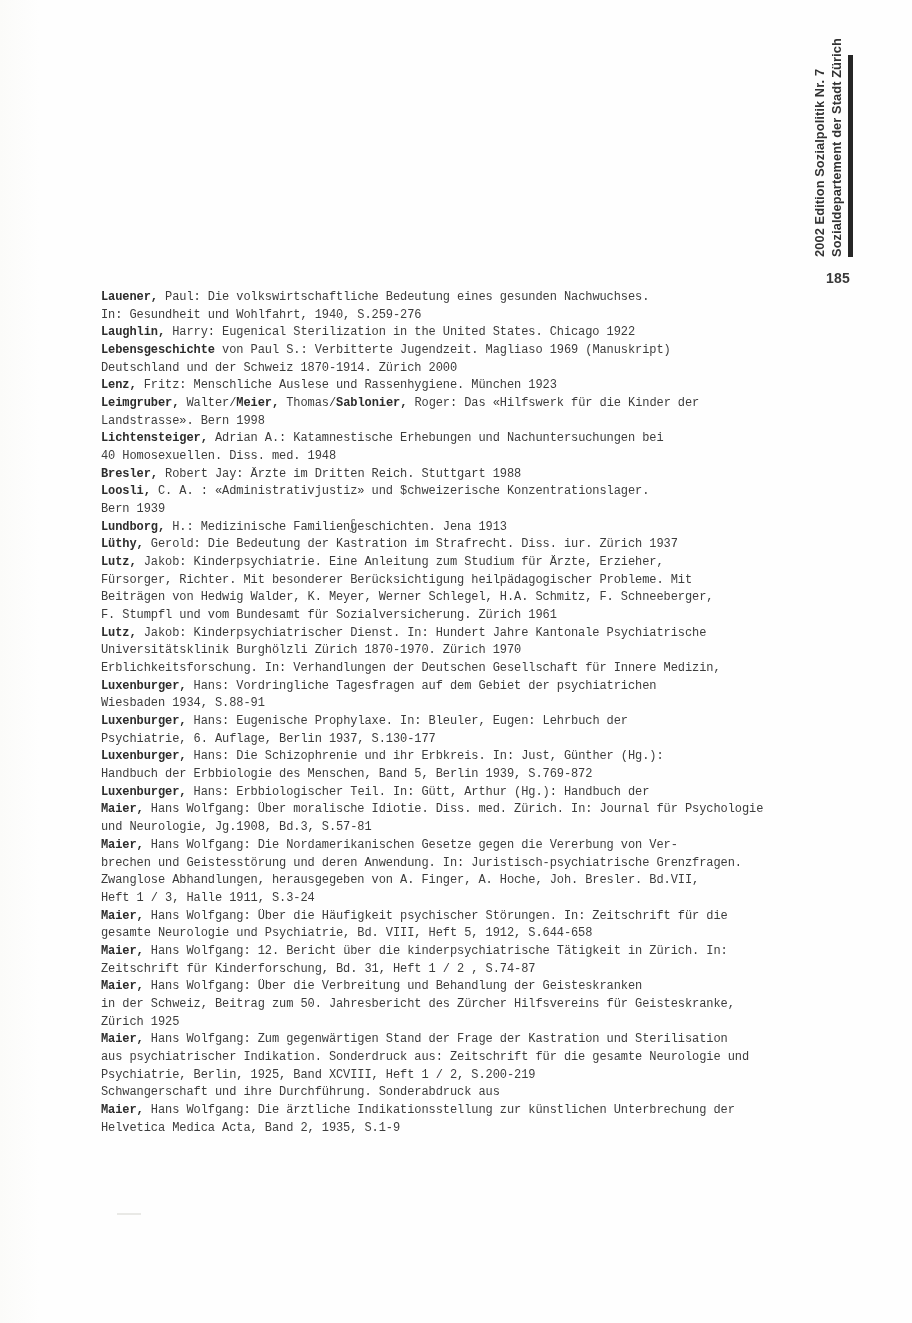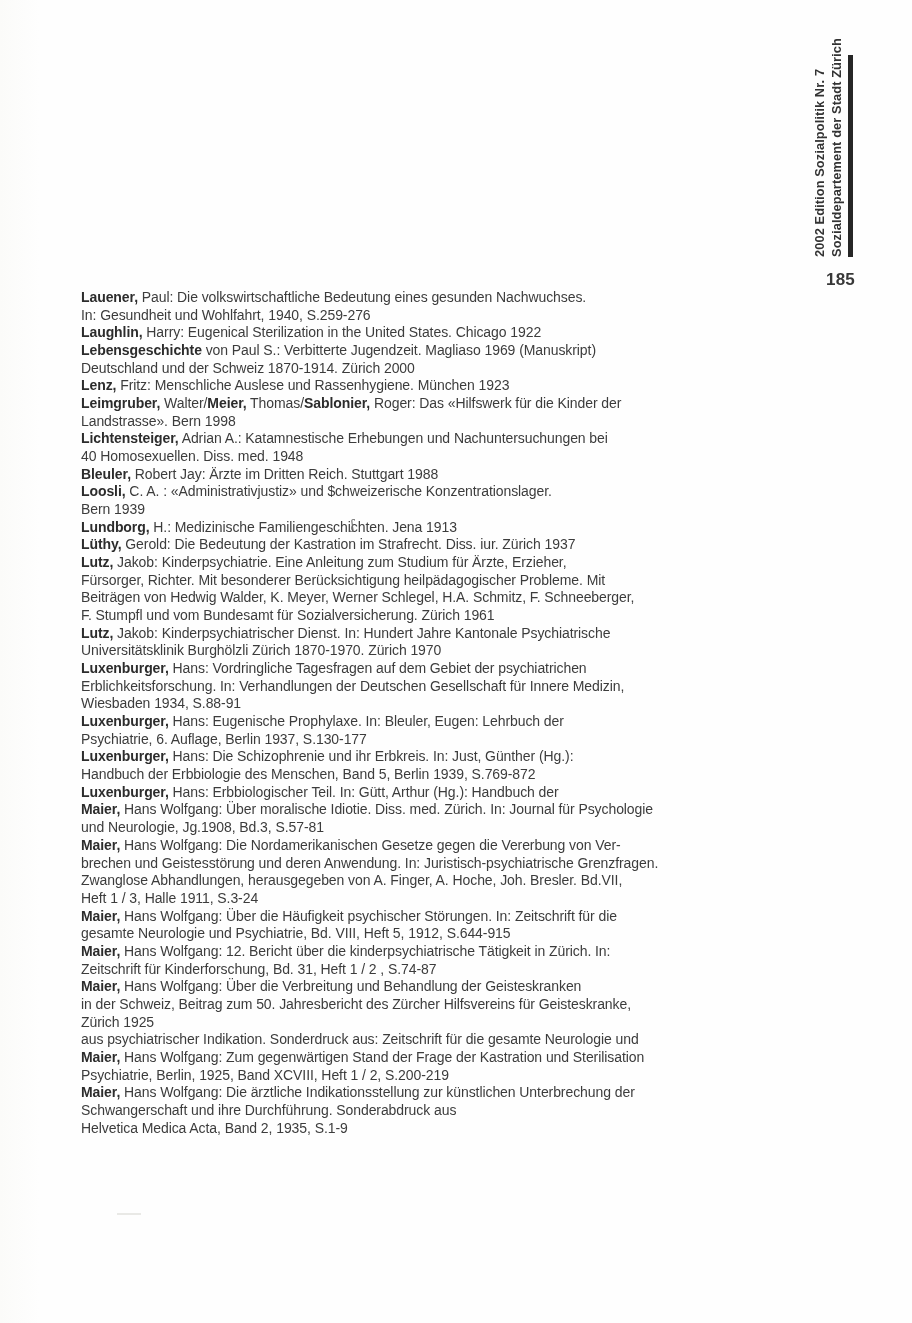--- a/index.html
+++ b/index.html
@@ -12,26 +12,27 @@
     height: 1323px;
     position: relative;
     overflow: hidden;
     font-family: "Liberation Sans", sans-serif;
     background: linear-gradient(90deg, #fbfbf9 0px, #fefefe 40px, #fefefe 100%);
   }
 
   
   .bibliography {
     position: absolute;
-    left: 81px;
+    left: 101px;
     top: 289px;
     width: 660px;
     color: #3c3c3c;
-    font-size: 14px;
+    font-size: 12px;
     letter-spacing: -0.08px;
+    font-family: Liberation Mono, monospace;
   }
   .bib-line {
     height: 17.68px;
     line-height: 17.68px;
     white-space: nowrap;
   }
   .seg { font-weight: 400; }
   .seg.bold { font-weight: 700; color: #2c2c2c; }
 
   
@@ -60,21 +61,21 @@
     height: 202px;
     background: #262626;
   }
 
   
   .page-number {
     position: absolute;
     left: 826px;
     top: 270px;
     font-weight: 700;
-    font-size: 17px;
+    font-size: 14px;
     color: #383838;
     letter-spacing: 0.2px;
   }
 
   
   .stray-mark {
     position: absolute;
     left: 351px;
     top: 518px;
     font-size: 12px;
@@ -107,56 +108,56 @@
       <div class="bib-line"><span class="seg bold">Lauener,</span><span class="seg"> Paul: Die volkswirtschaftliche Bedeutung eines gesunden Nachwuchses.</span></div>
       <div class="bib-line"><span class="seg">In: Gesundheit und Wohlfahrt, 1940, S.259-276</span></div>
       <div class="bib-line"><span class="seg bold">Laughlin,</span><span class="seg"> Harry: Eugenical Sterilization in the United States. Chicago 1922</span></div>
       <div class="bib-line"><span class="seg bold">Lebensgeschichte</span><span class="seg"> von Paul S.: Verbitterte Jugendzeit. Magliaso 1969 (Manuskript)</span></div>
       <div class="bib-line"><span class="seg">Deutschland und der Schweiz 1870-1914. Zürich 2000</span></div>
       <div class="bib-line"><span class="seg bold">Lenz,</span><span class="seg"> Fritz: Menschliche Auslese und Rassenhygiene. München 1923</span></div>
       <div class="bib-line"><span class="seg bold">Leimgruber,</span><span class="seg"> Walter/</span><span class="seg bold">Meier,</span><span class="seg"> Thomas/</span><span class="seg bold">Sablonier,</span><span class="seg"> Roger: Das «Hilfswerk für die Kinder der</span></div>
       <div class="bib-line"><span class="seg">Landstrasse». Bern 1998</span></div>
       <div class="bib-line"><span class="seg bold">Lichtensteiger,</span><span class="seg"> Adrian A.: Katamnestische Erhebungen und Nachuntersuchungen bei</span></div>
       <div class="bib-line"><span class="seg">40 Homosexuellen. Diss. med. 1948</span></div>
-      <div class="bib-line"><span class="seg bold">Bleuler,</span><span class="seg"> Robert Jay: Ärzte im Dritten Reich. Stuttgart 1988</span></div>
+      <div class="bib-line"><span class="seg bold">Bresler,</span><span class="seg"> Robert Jay: Ärzte im Dritten Reich. Stuttgart 1988</span></div>
       <div class="bib-line"><span class="seg bold">Loosli,</span><span class="seg"> C. A. : «Administrativjustiz» und $chweizerische Konzentrationslager.</span></div>
       <div class="bib-line"><span class="seg">Bern 1939</span></div>
       <div class="bib-line"><span class="seg bold">Lundborg,</span><span class="seg"> H.: Medizinische Familiengeschichten. Jena 1913</span></div>
       <div class="bib-line"><span class="seg bold">Lüthy,</span><span class="seg"> Gerold: Die Bedeutung der Kastration im Strafrecht. Diss. iur. Zürich 1937</span></div>
       <div class="bib-line"><span class="seg bold">Lutz,</span><span class="seg"> Jakob: Kinderpsychiatrie. Eine Anleitung zum Studium für Ärzte, Erzieher,</span></div>
       <div class="bib-line"><span class="seg">Fürsorger, Richter. Mit besonderer Berücksichtigung heilpädagogischer Probleme. Mit</span></div>
       <div class="bib-line"><span class="seg">Beiträgen von Hedwig Walder, K. Meyer, Werner Schlegel, H.A. Schmitz, F. Schneeberger,</span></div>
       <div class="bib-line"><span class="seg">F. Stumpfl und vom Bundesamt für Sozialversicherung. Zürich 1961</span></div>
       <div class="bib-line"><span class="seg bold">Lutz,</span><span class="seg"> Jakob: Kinderpsychiatrischer Dienst. In: Hundert Jahre Kantonale Psychiatrische</span></div>
       <div class="bib-line"><span class="seg">Universitätsklinik Burghölzli Zürich 1870-1970. Zürich 1970</span></div>
+      <div class="bib-line"><span class="seg">Erblichkeitsforschung. In: Verhandlungen der Deutschen Gesellschaft für Innere Medizin,</span></div>
       <div class="bib-line"><span class="seg bold">Luxenburger,</span><span class="seg"> Hans: Vordringliche Tagesfragen auf dem Gebiet der psychiatrichen</span></div>
-      <div class="bib-line"><span class="seg">Erblichkeitsforschung. In: Verhandlungen der Deutschen Gesellschaft für Innere Medizin,</span></div>
       <div class="bib-line"><span class="seg">Wiesbaden 1934, S.88-91</span></div>
       <div class="bib-line"><span class="seg bold">Luxenburger,</span><span class="seg"> Hans: Eugenische Prophylaxe. In: Bleuler, Eugen: Lehrbuch der</span></div>
       <div class="bib-line"><span class="seg">Psychiatrie, 6. Auflage, Berlin 1937, S.130-177</span></div>
       <div class="bib-line"><span class="seg bold">Luxenburger,</span><span class="seg"> Hans: Die Schizophrenie und ihr Erbkreis. In: Just, Günther (Hg.):</span></div>
       <div class="bib-line"><span class="seg">Handbuch der Erbbiologie des Menschen, Band 5, Berlin 1939, S.769-872</span></div>
       <div class="bib-line"><span class="seg bold">Luxenburger,</span><span class="seg"> Hans: Erbbiologischer Teil. In: Gütt, Arthur (Hg.): Handbuch der</span></div>
       <div class="bib-line"><span class="seg bold">Maier,</span><span class="seg"> Hans Wolfgang: Über moralische Idiotie. Diss. med. Zürich. In: Journal für Psychologie</span></div>
       <div class="bib-line"><span class="seg">und Neurologie, Jg.1908, Bd.3, S.57-81</span></div>
       <div class="bib-line"><span class="seg bold">Maier,</span><span class="seg"> Hans Wolfgang: Die Nordamerikanischen Gesetze gegen die Vererbung von Ver-</span></div>
       <div class="bib-line"><span class="seg">brechen und Geistesstörung und deren Anwendung. In: Juristisch-psychiatrische Grenzfragen.</span></div>
       <div class="bib-line"><span class="seg">Zwanglose Abhandlungen, herausgegeben von A. Finger, A. Hoche, Joh. Bresler. Bd.VII,</span></div>
       <div class="bib-line"><span class="seg">Heft 1 / 3, Halle 1911, S.3-24</span></div>
       <div class="bib-line"><span class="seg bold">Maier,</span><span class="seg"> Hans Wolfgang: Über die Häufigkeit psychischer Störungen. In: Zeitschrift für die</span></div>
-      <div class="bib-line"><span class="seg">gesamte Neurologie und Psychiatrie, Bd. VIII, Heft 5, 1912, S.644-915</span></div>
+      <div class="bib-line"><span class="seg">gesamte Neurologie und Psychiatrie, Bd. VIII, Heft 5, 1912, S.644-658</span></div>
       <div class="bib-line"><span class="seg bold">Maier,</span><span class="seg"> Hans Wolfgang: 12. Bericht über die kinderpsychiatrische Tätigkeit in Zürich. In:</span></div>
       <div class="bib-line"><span class="seg">Zeitschrift für Kinderforschung, Bd. 31, Heft 1 / 2 , S.74-87</span></div>
       <div class="bib-line"><span class="seg bold">Maier,</span><span class="seg"> Hans Wolfgang: Über die Verbreitung und Behandlung der Geisteskranken</span></div>
       <div class="bib-line"><span class="seg">in der Schweiz, Beitrag zum 50. Jahresbericht des Zürcher Hilfsvereins für Geisteskranke,</span></div>
       <div class="bib-line"><span class="seg">Zürich 1925</span></div>
+      <div class="bib-line"><span class="seg bold">Maier,</span><span class="seg"> Hans Wolfgang: Zum gegenwärtigen Stand der Frage der Kastration und Sterilisation</span></div>
       <div class="bib-line"><span class="seg">aus psychiatrischer Indikation. Sonderdruck aus: Zeitschrift für die gesamte Neurologie und</span></div>
-      <div class="bib-line"><span class="seg bold">Maier,</span><span class="seg"> Hans Wolfgang: Zum gegenwärtigen Stand der Frage der Kastration und Sterilisation</span></div>
       <div class="bib-line"><span class="seg">Psychiatrie, Berlin, 1925, Band XCVIII, Heft 1 / 2, S.200-219</span></div>
+      <div class="bib-line"><span class="seg">Schwangerschaft und ihre Durchführung. Sonderabdruck aus</span></div>
       <div class="bib-line"><span class="seg bold">Maier,</span><span class="seg"> Hans Wolfgang: Die ärztliche Indikationsstellung zur künstlichen Unterbrechung der</span></div>
-      <div class="bib-line"><span class="seg">Schwangerschaft und ihre Durchführung. Sonderabdruck aus</span></div>
       <div class="bib-line"><span class="seg">Helvetica Medica Acta, Band 2, 1935, S.1-9</span></div>
     </div>
 
   <span class="stray-mark">ʃ</span>
   <div class="faint-mark"></div>
 
 </div>
 
 </body></html>

